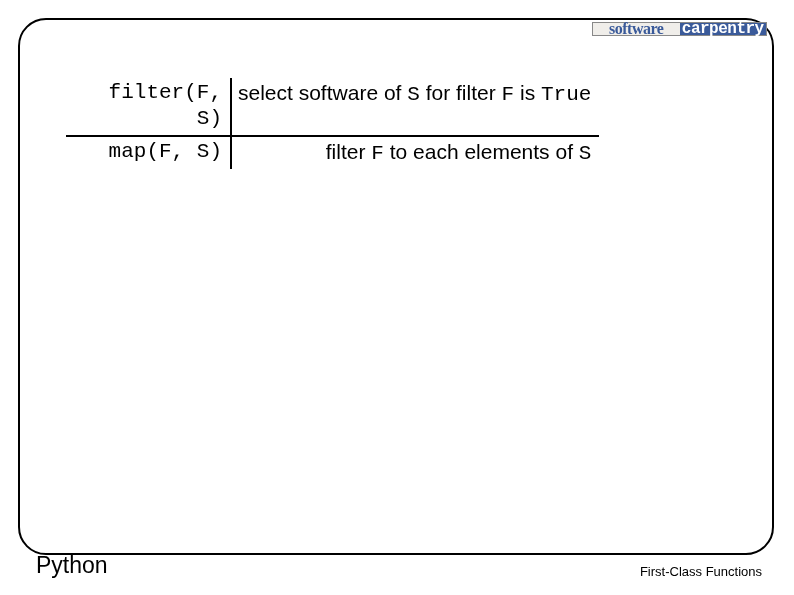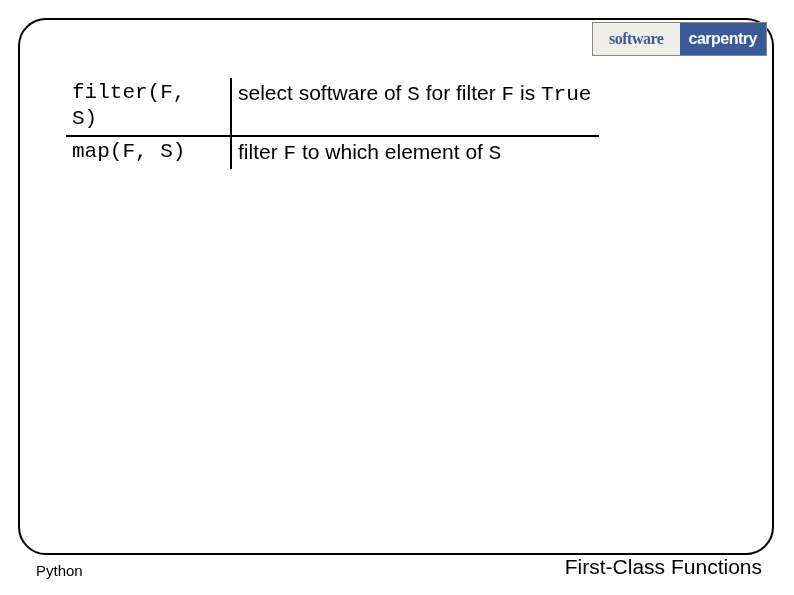--- a/index.html
+++ b/index.html
@@ -20,42 +20,42 @@
     bottom: 40px;
     border: 2px solid #000;
     border-radius: 28px;
     box-sizing: border-box;
   }
   .logo {
     position: absolute;
     top: 22px;
     right: 27px;
     width: 175px;
-    height: 34px;
+    height: 14px;
     display: flex;
     border: 1px solid #888;
     box-sizing: border-box;
   }
   .logo-left {
     flex: 1;
     background: #f0eeea;
     color: #3a5a9a;
     font-family: Georgia, 'Times New Roman', serif;
     font-weight: bold;
     font-size: 16px;
     display: flex;
     align-items: center;
     justify-content: center;
     letter-spacing: -0.5px;
   }
   .logo-right {
     flex: 1;
     background: #3a5a9a;
     color: #fff;
-    font-family: Liberation Sans, sans-serif;
+    font-family: Liberation Mono, monospace;
     font-weight: bold;
     font-size: 16px;
     display: flex;
     align-items: center;
     justify-content: center;
     letter-spacing: -0.5px;
   }
   .content {
     position: absolute;
     top: 78px;
@@ -63,44 +63,45 @@
     right: 66px;
   }
   table.func-table {
     border-collapse: collapse;
     font-size: 21px;
     line-height: 1.25;
   }
   table.func-table td {
     vertical-align: top;
     padding: 2px 8px 2px 6px;
+    text-align: right;
   }
   table.func-table td.left {
     font-family: "Courier New", Courier, monospace;
     width: 150px;
     border-right: 2px solid #000;
   }
   table.func-table tr.row-top td {
     border-bottom: 2px solid #000;
   }
   .mono {
     font-family: "Courier New", Courier, monospace;
   }
   .footer-left {
     position: absolute;
     bottom: 16px;
     left: 36px;
-    font-size: 15px;
+    font-size: 23px;
     color: #000;
   }
   .footer-right {
     position: absolute;
     bottom: 16px;
     right: 32px;
-    font-size: 21px;
+    font-size: 13px;
     color: #000;
   }
 </style>
 </head>
 <body>
 
 <div class="slide-frame"></div>
 
 <div class="logo">
   <div class="logo-left">software</div>
@@ -112,21 +113,21 @@
     <tbody>
         <tr class="row-top">
       <td class="left">filter(F, S)</td>
       <td>
         <span>select software of </span><span class="mono">S</span><span> for filter </span><span class="mono">F</span><span> is </span><span class="mono">True</span>
       </td>
     </tr>
     <tr>
       <td class="left">map(F, S)</td>
       <td>
-        <span>filter </span><span class="mono">F</span><span> to which element of </span><span class="mono">S</span>
+        <span>filter </span><span class="mono">F</span><span> to each elements of </span><span class="mono">S</span>
       </td>
     </tr>
   </tbody>
     </table>
 </div>
 
 <div class="footer-left">Python</div>
 <div class="footer-right">First-Class Functions</div>
 
 </body></html>

